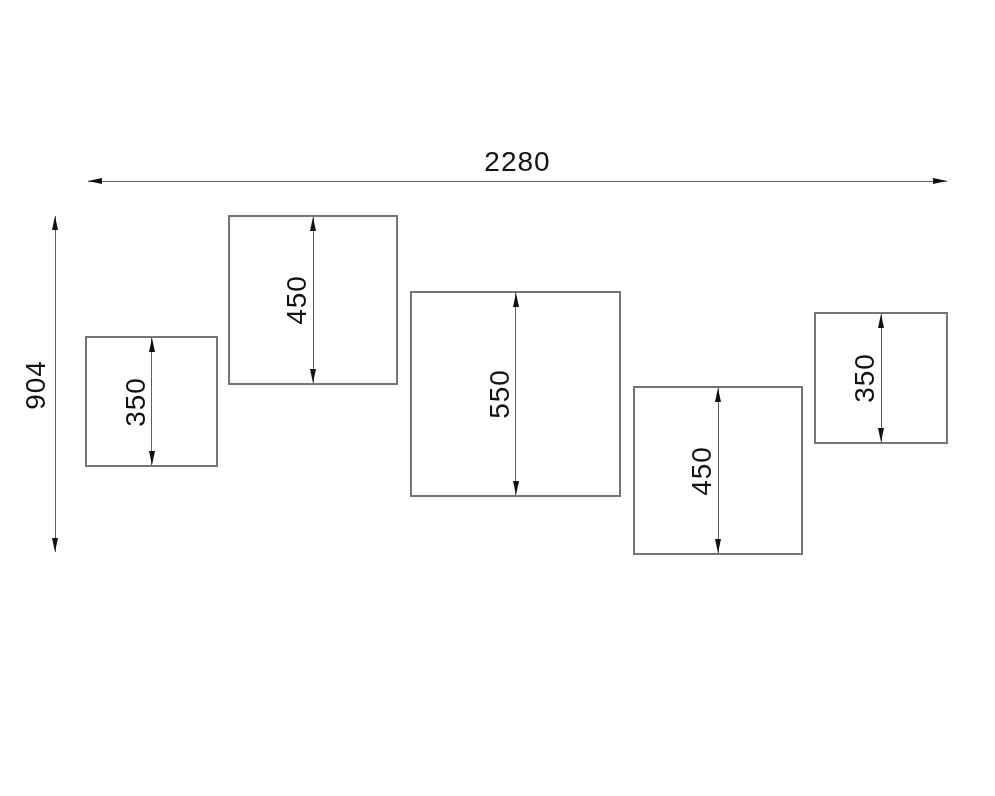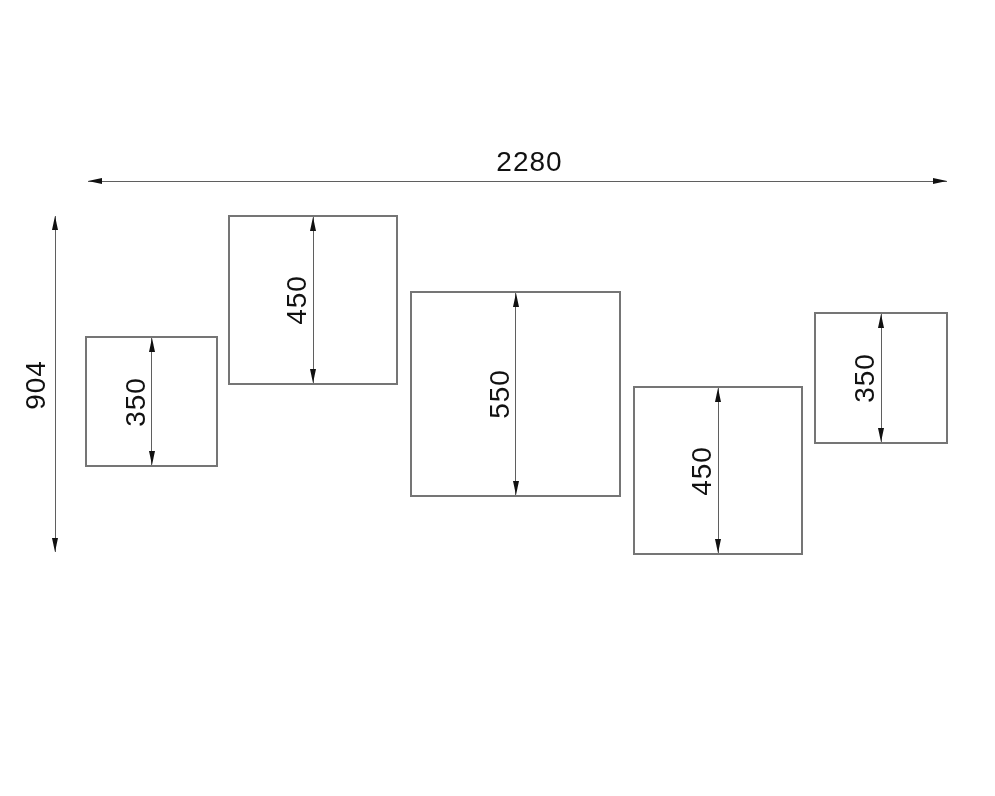--- a/index.html
+++ b/index.html
@@ -48,21 +48,21 @@
   }
 
   
   .arr { position: absolute; width: 0; height: 0; }
   .arr-left  { border-top: 3px solid transparent; border-bottom: 3px solid transparent; border-right: 14px solid var(--arrow); }
   .arr-right { border-top: 3px solid transparent; border-bottom: 3px solid transparent; border-left: 14px solid var(--arrow); }
   .arr-up    { border-left: 3px solid transparent; border-right: 3px solid transparent; border-bottom: 14px solid var(--arrow); }
   .arr-down  { border-left: 3px solid transparent; border-right: 3px solid transparent; border-top: 14px solid var(--arrow); }
 
   
-  .top-dim-label { left: 100px; top: 147px; width: 859px; text-align: center; }
+  .top-dim-label { left: 88px; top: 147px; width: 859px; text-align: center; }
   .top-dim-line  { left: 88px; top: 181px; width: 859px; }
   .top-arr-left  { left: 88px;  top: 178px; }
   .top-arr-right { left: 933px; top: 178px; }
 
   
   .left-dim-label { left: 36px; top: 385px; }
   .left-dim-line  { left: 55px; top: 216px; height: 336px; }
   .left-arr-up    { left: 52px; top: 216px; }
   .left-arr-down  { left: 52px; top: 538px; }
 

